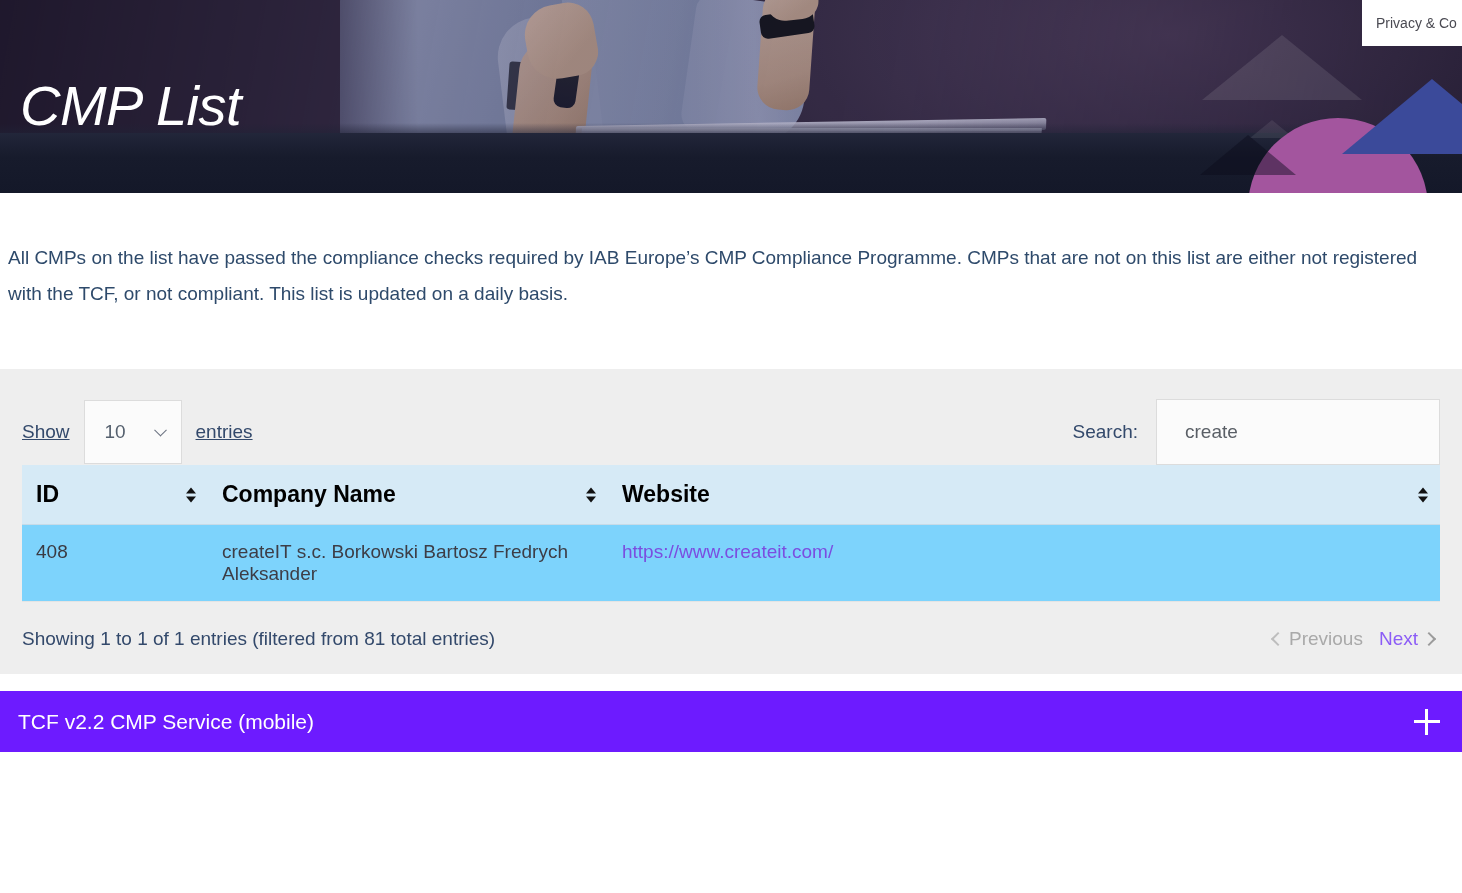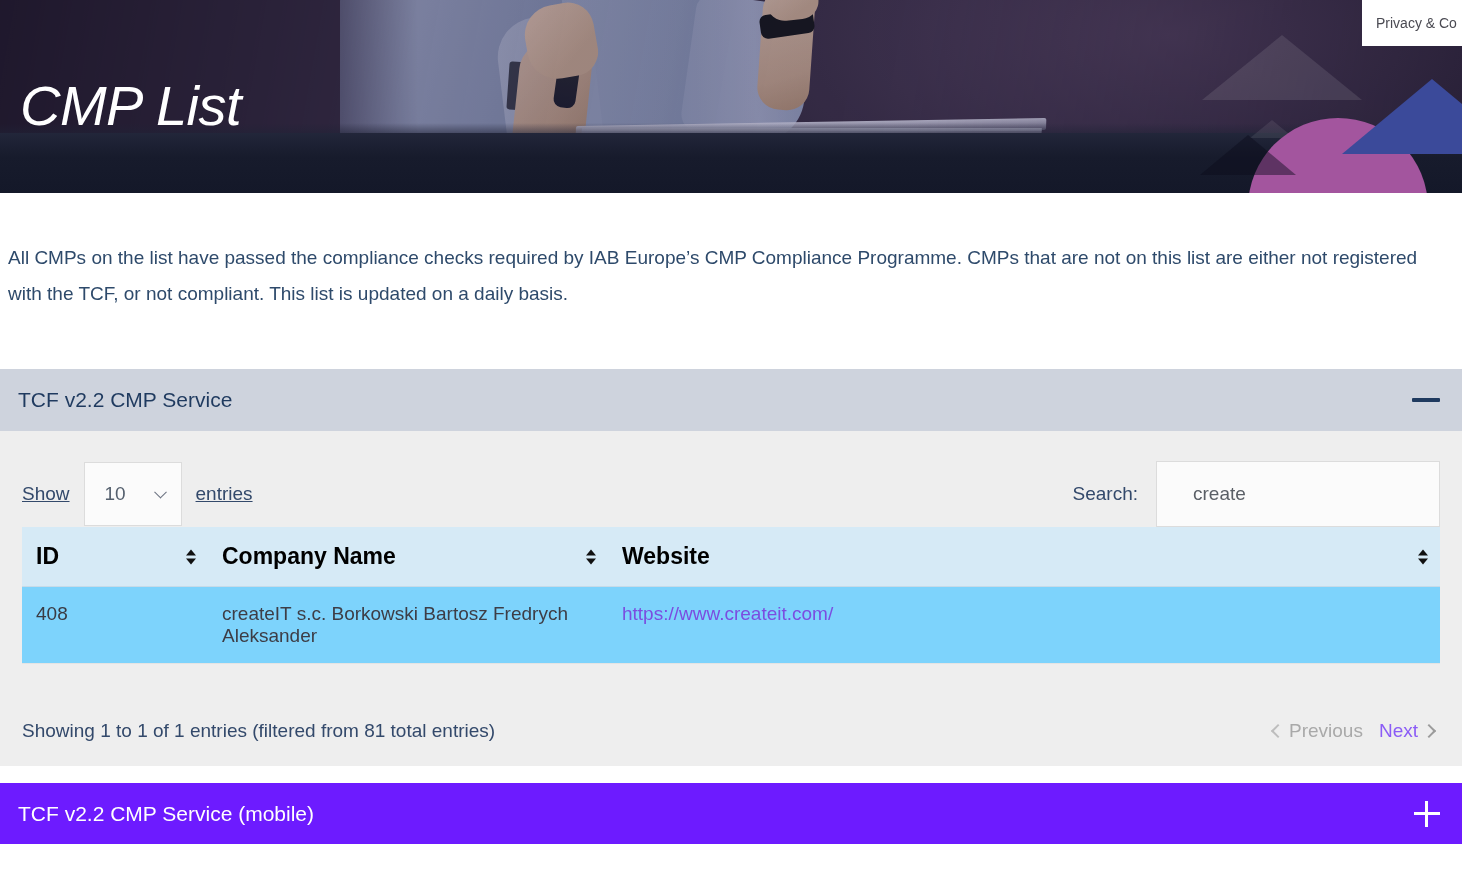--- a/index.html
+++ b/index.html
@@ -222,21 +222,21 @@
     width: 9px; height: 9px;
     border-right: 1.6px solid #6b7280; border-bottom: 1.6px solid #6b7280;
     transform: translateY(-70%) rotate(45deg);
   }
   .dt-filter { display: flex; align-items: center; font-size: 19px; color: #33496b; }
   .search-input {
     margin-left: 18px;
     width: 284px; height: 66px;
     background: #fbfbfb;
     border: 1px solid #dcdcdc;
-    padding: 0 36px;
+    padding: 0 28px;
     font-family: "Liberation Sans", sans-serif;
     font-size: 19px; color: #5a5f66;
   }
   .search-input::placeholder { color: #9aa0a6; }
 
   table.dt { width: 1418px; border-collapse: collapse; background: #ffffff; }
   table.dt thead th {
     background: #d6eaf6;
     color: #000000;
     font-size: 23px; font-weight: bold;
@@ -265,21 +265,21 @@
     padding: 16px 14px;
     vertical-align: top;
     background: #7dd3fc;
     border-bottom: 1px solid #e4e4e4;
   }
   table.dt tbody td.id-cell { color: #3a3a42; }
   table.dt tbody td a { color: #7b4de0; text-decoration: none; }
 
   .dt-bottom {
     display: flex; align-items: center; justify-content: space-between;
-    padding-top: 18px; height: 56px; margin-top: 30px;
+    padding-top: 18px; height: 56px;
   }
   .dt-info { font-size: 19px; color: #33496b; }
   .dt-paging { display: flex; align-items: center; gap: 4px; font-size: 19px; }
   .page-btn { display: flex; align-items: center; gap: 6px; padding: 0 6px; }
   .page-btn.prev { color: #a9a9a9; cursor: default; }
   .page-btn.next { color: #8b5cf6; cursor: pointer; }
   .chev { width: 10px; height: 10px; border-style: solid; display: inline-block; }
   .chev.left { border-width: 0 0 2px 2px; border-color: #bdbdbd; transform: rotate(45deg); }
   .chev.right { border-width: 2px 2px 0 0; border-color: #9b9b9b; transform: rotate(45deg); }
 
@@ -335,24 +335,20 @@
 
   <div class="privacy-tab">
     <span>Privacy &amp; Co</span>
   </div>
 </div>
 
 <p class="intro">All CMPs on the list have passed the compliance checks required by IAB Europe’s CMP Compliance Programme. CMPs that are not on this list are either not registered with the TCF, or not compliant. This list is updated on a daily basis.</p>
 
 <div class="panel-wrap">
 
-  <div class="acc-head">
-    <span class="acc-head-title">TCF v2.2 CMP Service</span>
-    <span class="acc-minus"></span>
-  </div>
 
   <div class="acc-body">
 
     <div class="dt-top">
       <div class="dt-length">
         <span class="lbl">Show</span>
         <div class="select-box">
           <span>10</span>
           <span class="chev-down"></span>
         </div>

